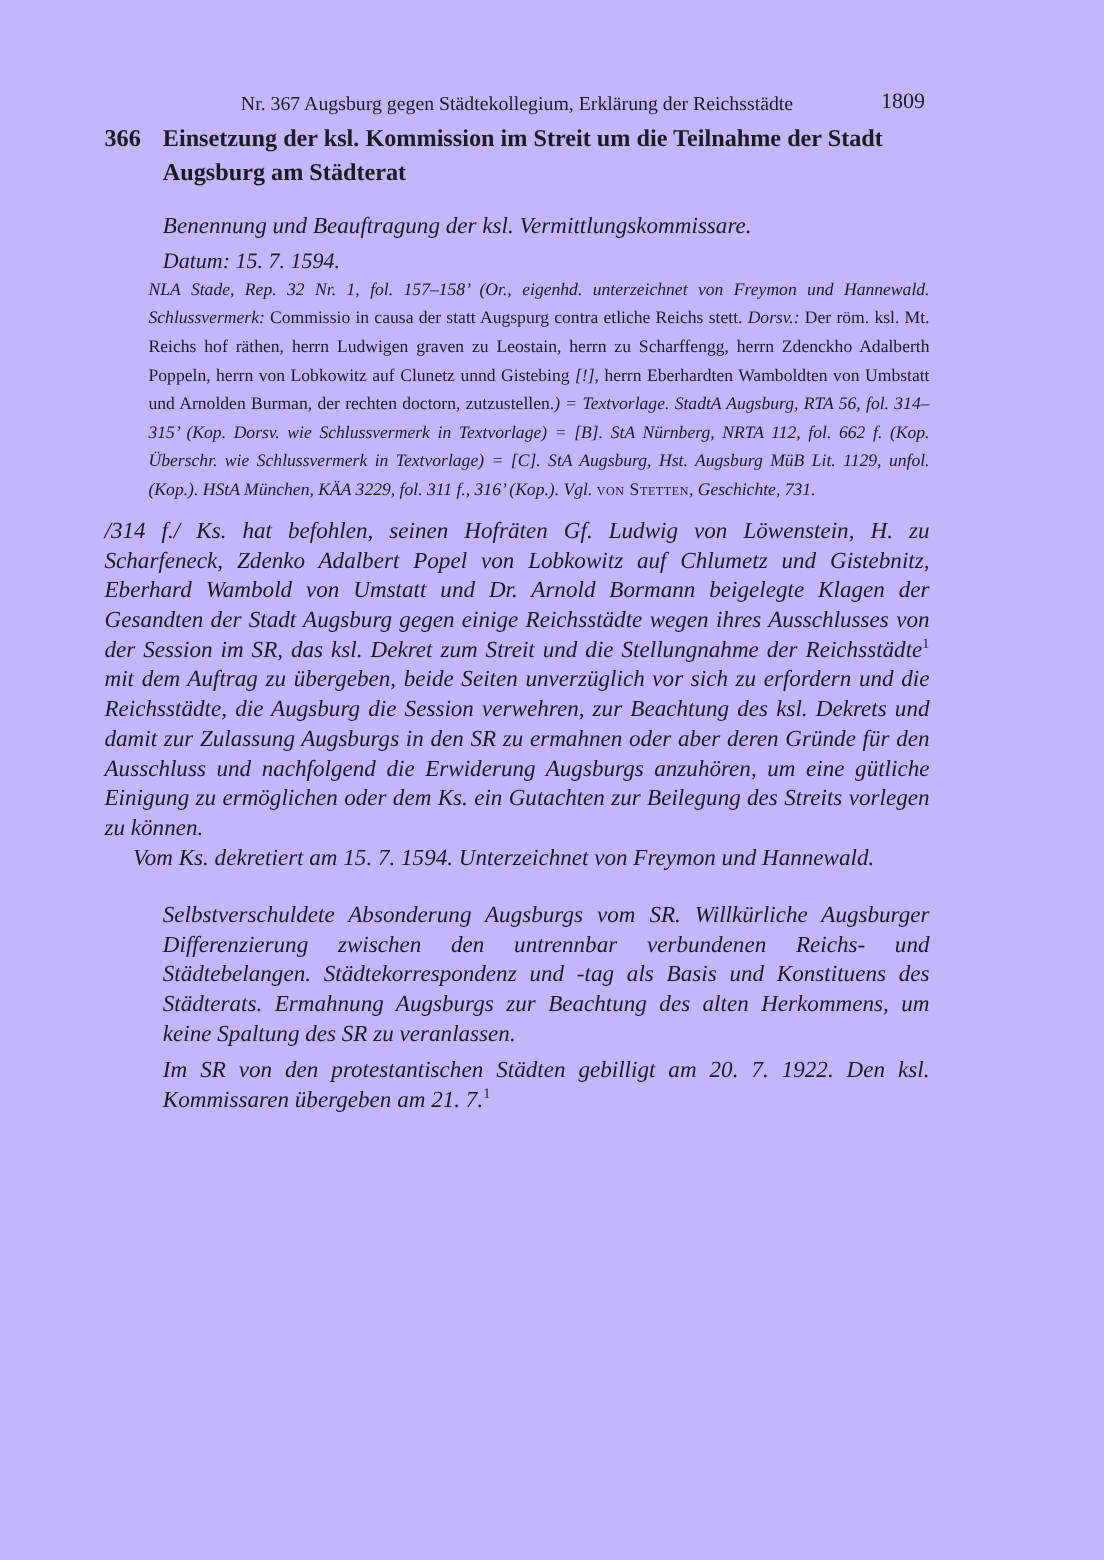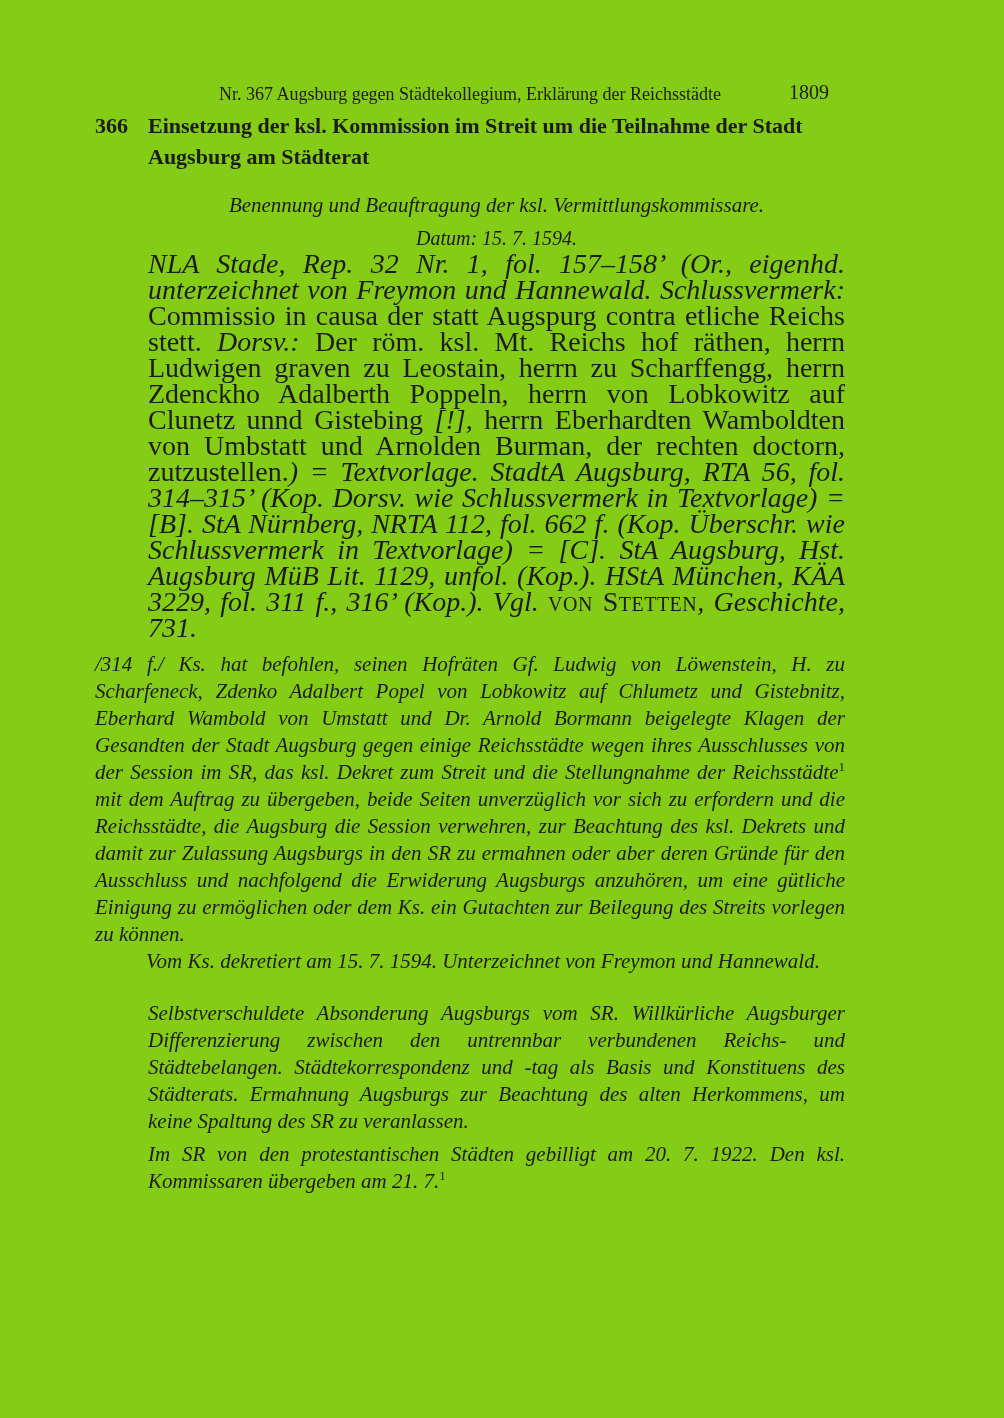--- a/index.html
+++ b/index.html
@@ -1,55 +1,55 @@
 <!DOCTYPE html>
 <html lang="de"><head>
 <meta charset="utf-8">
 <style>
   html, body { margin: 0; padding: 0; background: #ffffff; }
   .page {
     position: relative;
     width: 1004px;
     height: 1418px;
-    background: #84cc16;
+    background: #c4b5fd;
     color: #1c1c1c;
     font-family: "Liberation Serif", "DejaVu Serif", serif;
     overflow: hidden;
   }
   .textblock {
     position: absolute;
     left: 95px;
     top: 84px;
     width: 750px;
   }
-  p { margin: 0; text-align: center; }
+  p { margin: 0; }
 
   
   .running-header { position: relative; font-size: 18px; line-height: 20px; }
   .rh-title { text-align: center; }
-  .rh-num { position: absolute; right: 16px; top: -2px; font-size: 20px; }
+  .rh-num { position: absolute; right: 4px; top: -2px; font-size: 20px; }
 
   
   .art-head { display: flex; font-weight: bold; font-size: 22px; line-height: 31px; }
   .art-head.a366 { margin-top: 6px; }
   .art-head.a367 { margin-top: 36px; }
   .art-num { flex: 0 0 53px; width: 53px; }
   .art-title { flex: 1; }
 
   
   .it { font-style: italic; }
   .rm { font-style: normal; }
   .sc { font-style: normal; font-variant: small-caps; letter-spacing: 0.5px; }
   sup.note { font-size: 0.62em; vertical-align: super; line-height: 0; font-style: normal; }
 
   
   .subject { margin: 20px 0 0 53px; font-size: 21px; line-height: 27px; font-style: italic; }
   .subject.just { text-align: justify; margin-top: 25px; }
   .dateline { margin: 6px 0 0 53px; font-size: 20px; line-height: 26px; font-style: italic; }
-  .provenance { margin: 0 0 0 53px; font-size: 28px; line-height: 26px; text-align: justify; font-style: italic; }
+  .provenance { margin: 0 0 0 40px; font-size: 16px; line-height: 26px; text-align: justify; font-style: italic; }
   .regest { margin-top: 10px; font-size: 21px; line-height: 27px; text-align: justify; font-style: italic; }
   .regest-cont { font-size: 21px; line-height: 27px; text-indent: 26px; font-style: italic; }
   .approval { margin: 6px 0 0 53px; font-size: 21px; line-height: 27px; text-align: justify; font-style: italic; }
 
   
   .footnotes { margin-top: 14px; font-size: 18px; line-height: 22px; }
   .fn-block { margin-top: 12px; }
   .fn-block:first-child { margin-top: 0; }
   .fn-rule { width: 76px; border-top: 2px solid #2a2a2a; margin-bottom: 9px; }
   .fn { padding-left: 26px; }

